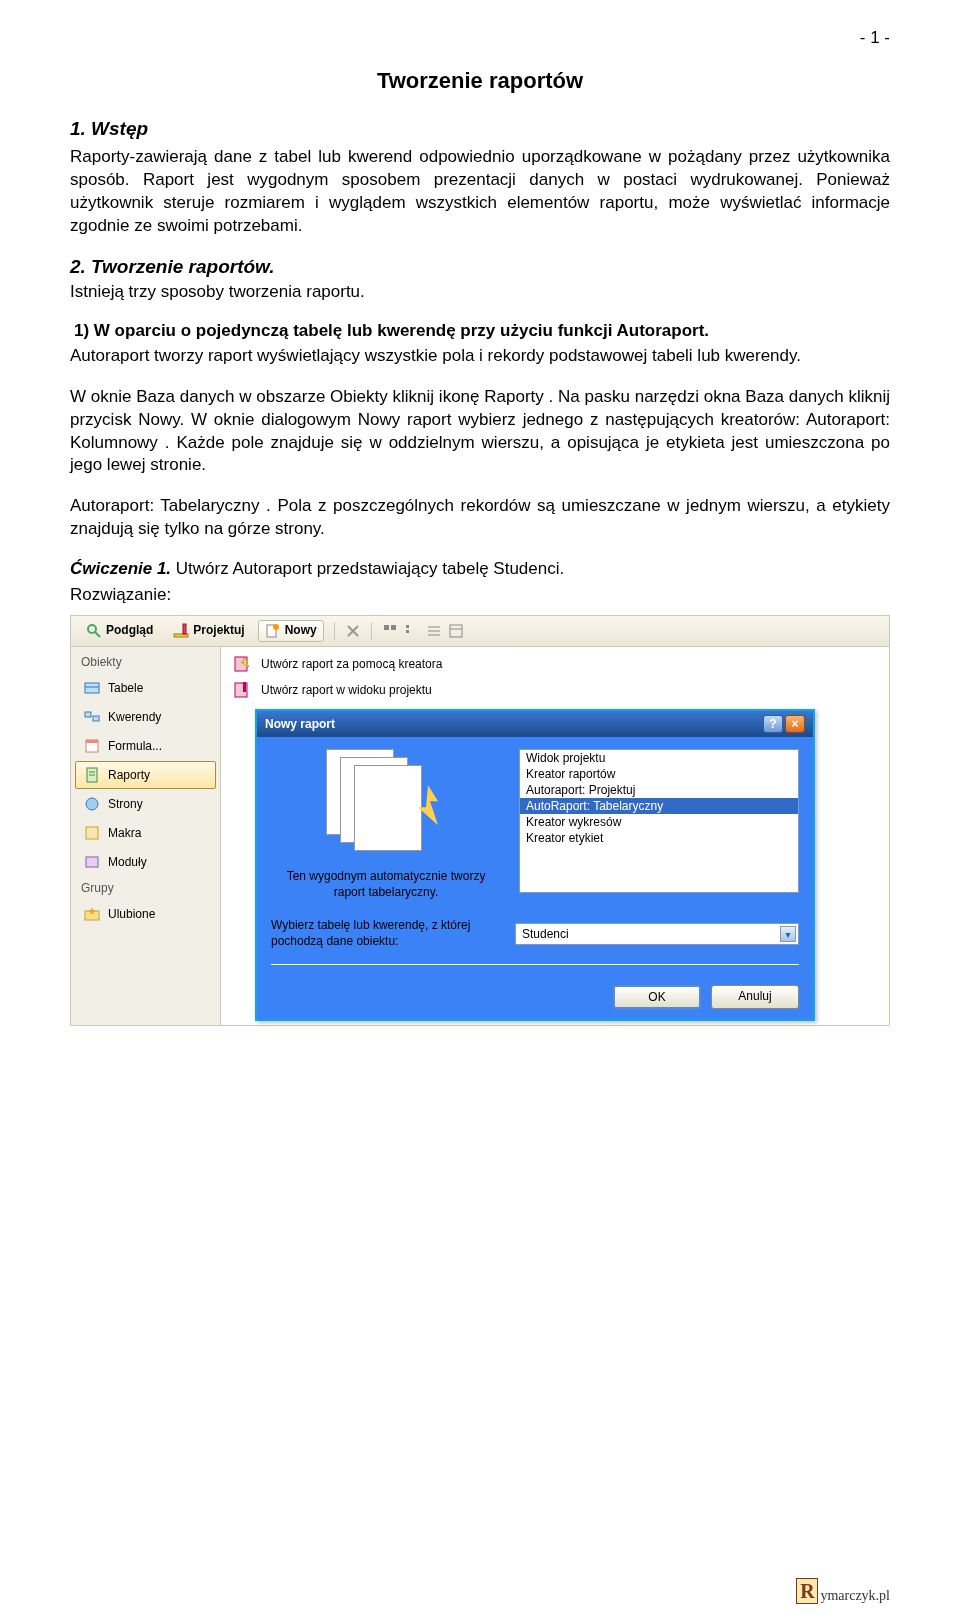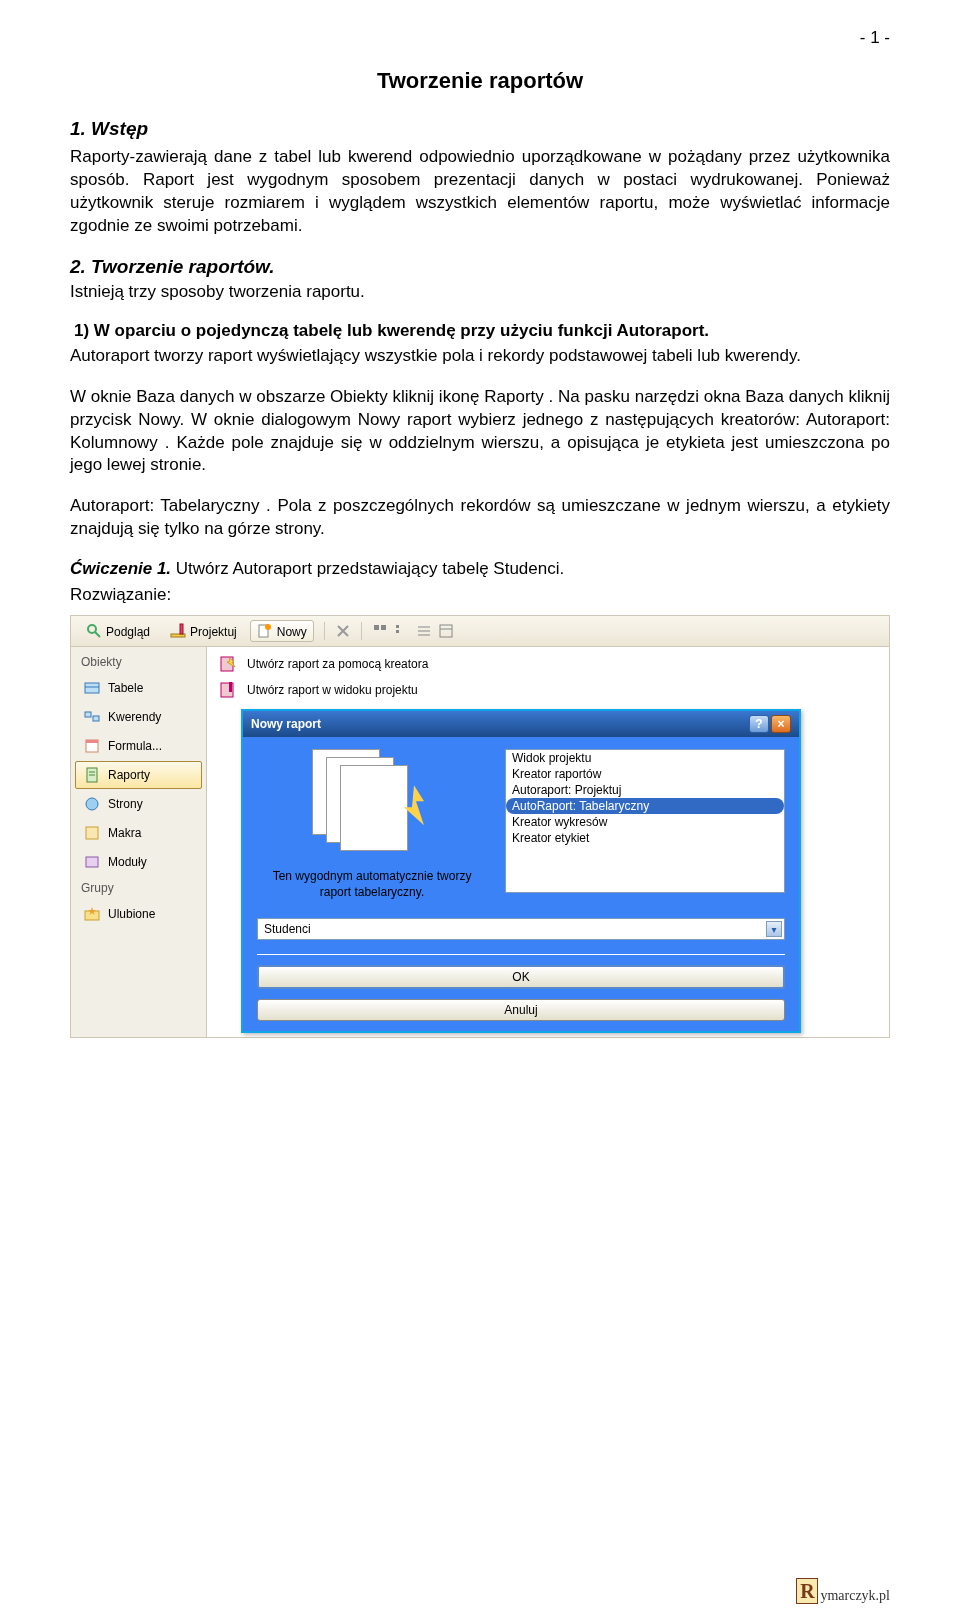--- a/index.html
+++ b/index.html
@@ -31,27 +31,27 @@
     border: 1px solid #cfc8b7;
     font-family: Tahoma, sans-serif;
     font-size: 12px;
   }
   .toolbar {
     display: flex; align-items: center; gap: 6px;
     padding: 4px 8px;
     border-bottom: 1px solid #cfc8b7;
     background: linear-gradient(#f9f6ed,#ece6d6);
   }
-  .tb-btn { display: inline-flex; align-items: flex-end; gap: 4px; padding: 2px 6px; border: 1px solid transparent; border-radius: 3px; }
+  .tb-btn { display: inline-flex; align-items: flex-start; gap: 4px; padding: 2px 6px; border: 1px solid transparent; border-radius: 3px; font-weight: bold; }
   .tb-btn.new { border-color: #c4bda7; background: linear-gradient(#fff,#f3efde); }
   .tb-sep { width: 1px; height: 18px; background: #cfc8b7; margin: 0 4px; }
   .tb-ico { width: 16px; height: 16px; display: inline-block; }
   .main-row { display: flex; }
   .side {
-    width: 136px;
+    width: 150px;
     background: #f2efe6;
     border-right: 1px solid #cfc8b7;
     padding: 4px;
   }
   .side-head { font-size: 12px; padding: 4px 6px; color: #555; }
   .side-item {
     display: flex; align-items: center; gap: 8px;
     padding: 5px 8px;
     border: 1px solid transparent;
     margin: 1px 0;
@@ -94,30 +94,30 @@
   .sheet.s1 { left: 0; top: 0; }
   .sheet.s2 { left: 14px; top: 8px; }
   .sheet.s3 { left: 28px; top: 16px; }
   .bolt { position: absolute; right: 8px; top: 36px; width: 20px; height: 40px; background: #ffd24a; clip-path: polygon(50% 0,100% 40%,60% 40%,100% 100%,0 55%,40% 55%); }
   .dlg-desc { font-size: 12px; line-height: 1.3; }
   .dlg-list {
     flex: 1; border: 1px solid #7f9db9; background: #fff;
     height: 144px; overflow: hidden;
   }
   .dlg-opt { padding: 1px 6px; }
-  .dlg-opt.sel { background: #316ac5; color: #fff; border-radius: 8px; }
+  .dlg-opt.sel { background: #316ac5; color: #fff; }
   .dlg-lower { display: flex; align-items: center; gap: 14px; }
   .dlg-lbl { width: 230px; font-size: 12px; line-height: 1.3; }
   .combo {
     flex: 1; height: 22px; border: 1px solid #7f9db9; background: #fff;
     display: flex; align-items: center; justify-content: space-between;
     padding: 0 2px 0 6px;
   }
   .combo-arrow { width: 16px; height: 16px; background: linear-gradient(#e6eef9,#aac5e8); border: 1px solid #7f9db9; display: flex; align-items: center; justify-content: center; color: #2c5fa3; font-size: 10px; }
-  .dlg-btns { display: flex; justify-content: flex-end; gap: 10px; margin-top: 14px; padding-top: 10px; border-top: 1px solid #fff; flex-direction: column; }
+  .dlg-btns { display: flex; justify-content: flex-end; gap: 10px; margin-top: 14px; padding-top: 20px; border-top: 1px solid #fff; }
   .btn {
     min-width: 88px; padding: 3px 14px; text-align: center;
     background: linear-gradient(#fff,#e3e0cc);
     border: 1px solid #888; border-radius: 3px;
   }
   .btn.primary { border: 2px solid #5a8acb; }
   .footer-logo {
     position: absolute; right: 70px; bottom: 14px;
     font-family: Georgia, serif; font-size: 14px; color: #333;
     display: flex; align-items: flex-end; gap: 2px;
@@ -288,20 +288,21 @@
             <div class="dlg-list">
               <div class="dlg-opt">Widok projektu</div>
               <div class="dlg-opt">Kreator raportów</div>
               <div class="dlg-opt">Autoraport: Projektuj</div>
               <div class="dlg-opt sel">AutoRaport: Tabelaryczny</div>
               <div class="dlg-opt">Kreator wykresów</div>
               <div class="dlg-opt">Kreator etykiet</div>
             </div>
           </div>
           <div class="dlg-lower">
+            <div class="dlg-lbl">Wybierz tabelę lub kwerendę, z której pochodzą dane obiektu:</div>
             <div class="combo">
               <span>Studenci</span>
               <span class="combo-arrow">▾</span>
             </div>
           </div>
           <div class="dlg-btns">
             <div class="btn primary">OK</div>
             <div class="btn">Anuluj</div>
           </div>
         </div>

